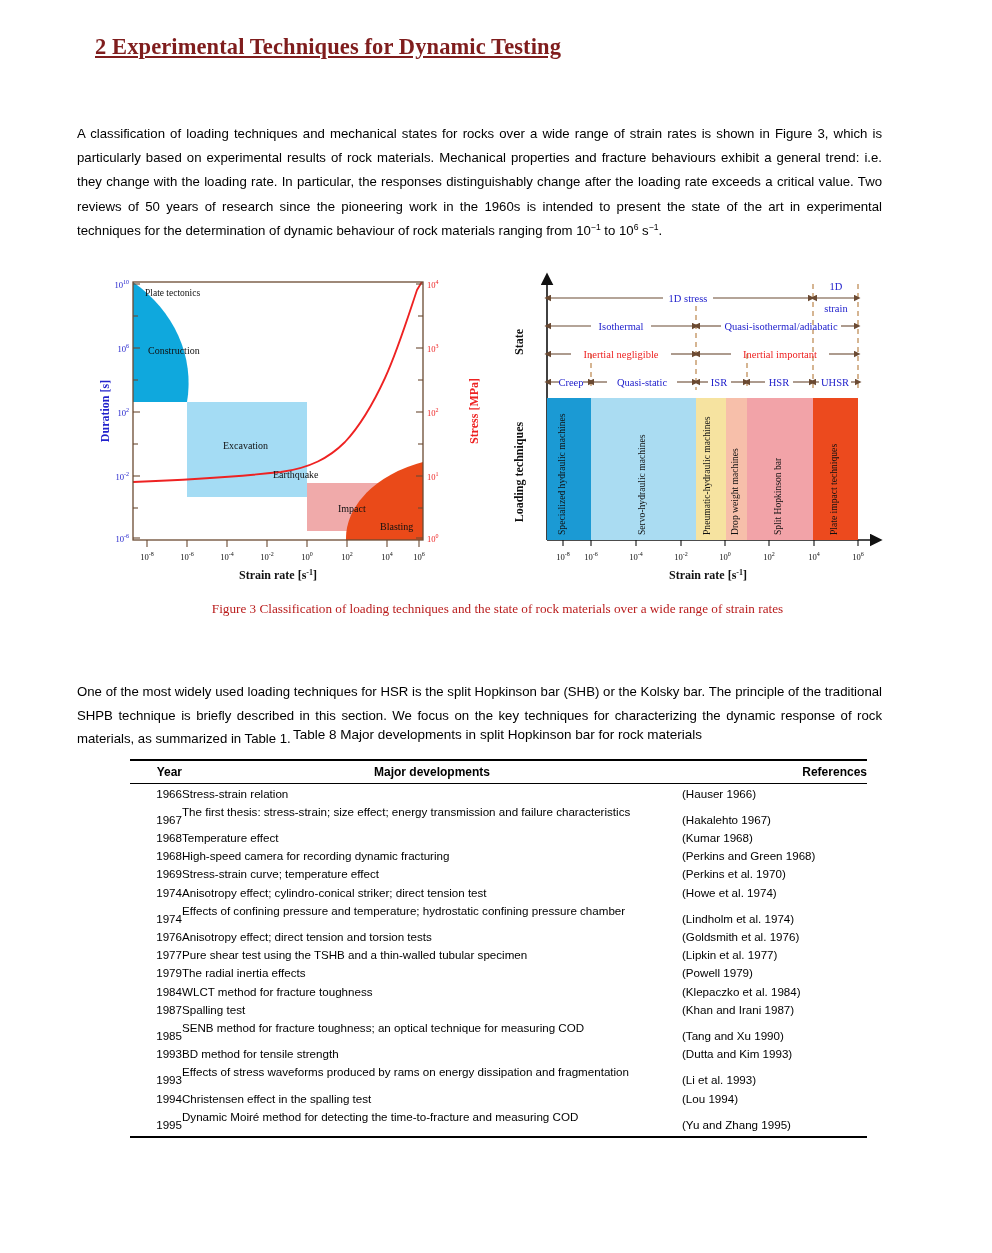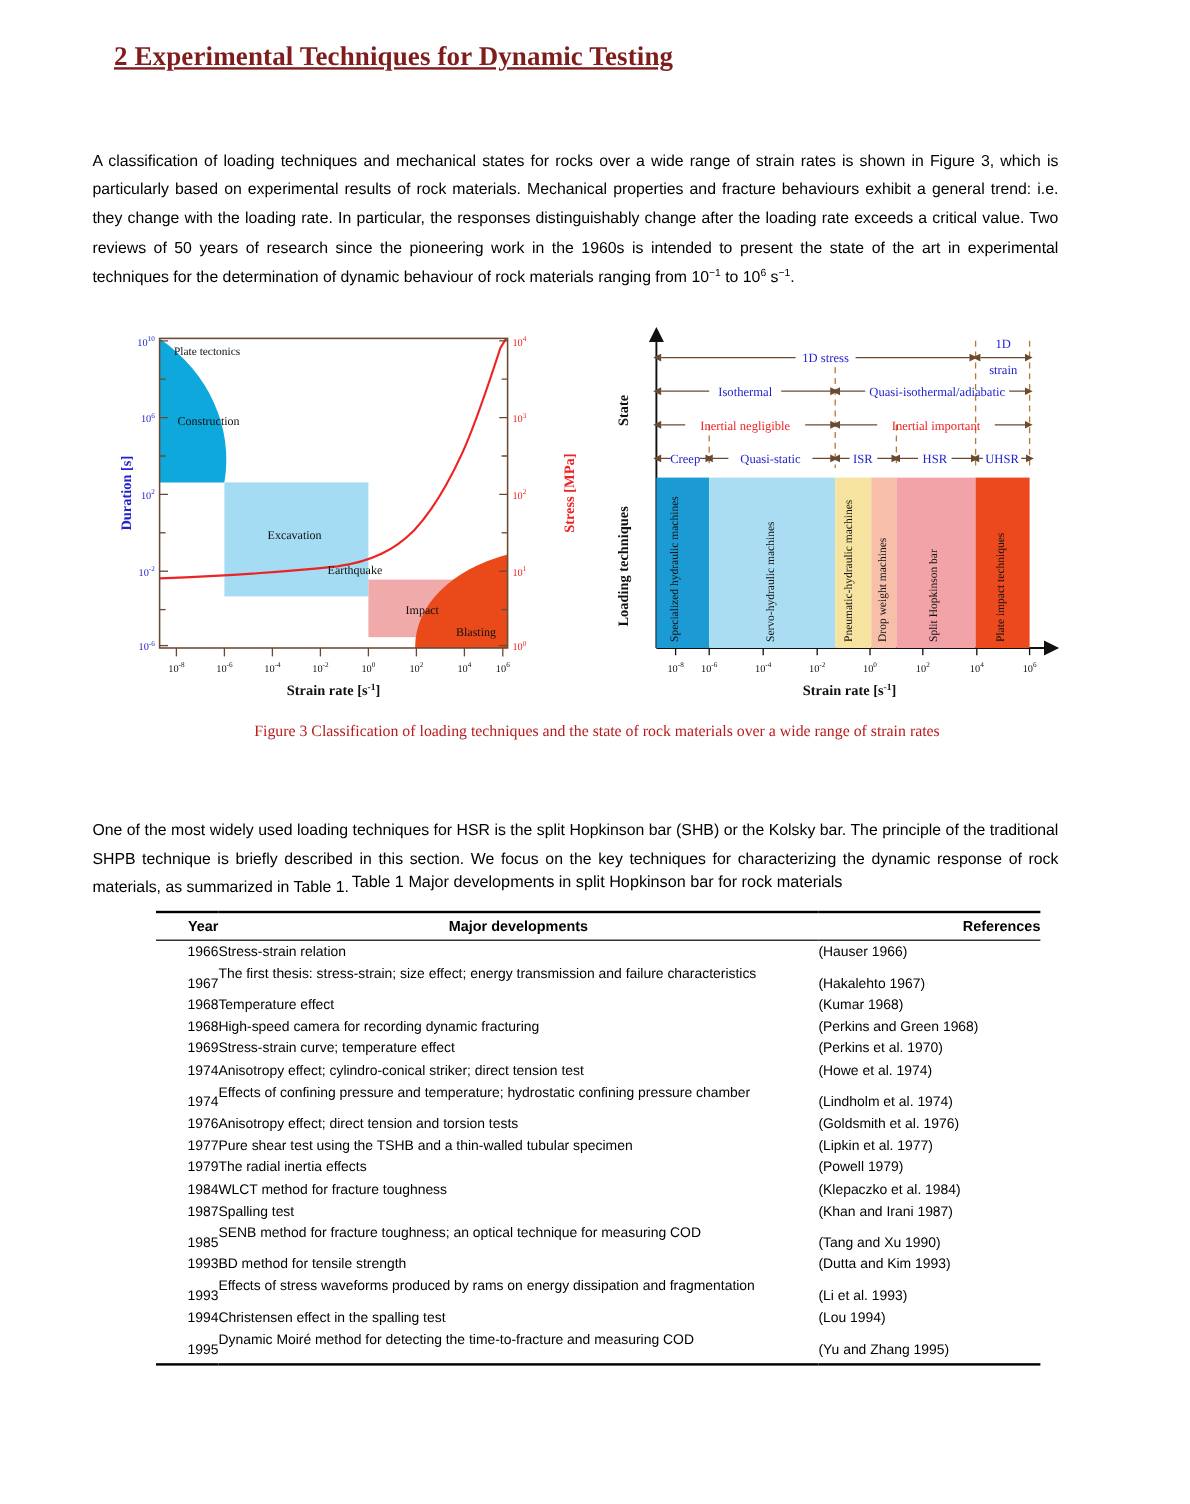--- a/index.html
+++ b/index.html
@@ -292,21 +292,21 @@
         <text x="355" y="288">10<tspan font-size="6" dy="-4">6</tspan></text>
       </g>
       <text class="svgtxt" x="205" y="307" font-size="12" font-weight="700" fill="#111" text-anchor="middle">Strain rate [s<tspan font-size="8" dy="-4">-1</tspan><tspan dy="4">]</tspan></text>
     </svg>
   </div>
 
   <div class="figcap">Figure 3 Classification of loading techniques and the state of rock materials over a wide range of strain rates</div>
 
   <div class="para" id="para-2">One of the most widely used loading techniques for HSR is the split Hopkinson bar (SHB) or the Kolsky bar. The principle of the traditional SHPB technique is briefly described in this section. We focus on the key techniques for characterizing the dynamic response of rock materials, as summarized in Table 1.</div>
 
-  <div class="tblcap">Table 1 Major developments in split Hopkinson bar for rock materials</div>
+  <div class="tblcap">Table 8 Major developments in split Hopkinson bar for rock materials</div>
 
   <table class="tbl">
     <thead>
       <tr class="topline">
           <td colspan="3"></td>
         </tr>
       <tr>
         <th class="c-year">Year</th>
         <th class="c-dev">Major developments</th>
         <th class="c-ref">References</th>

